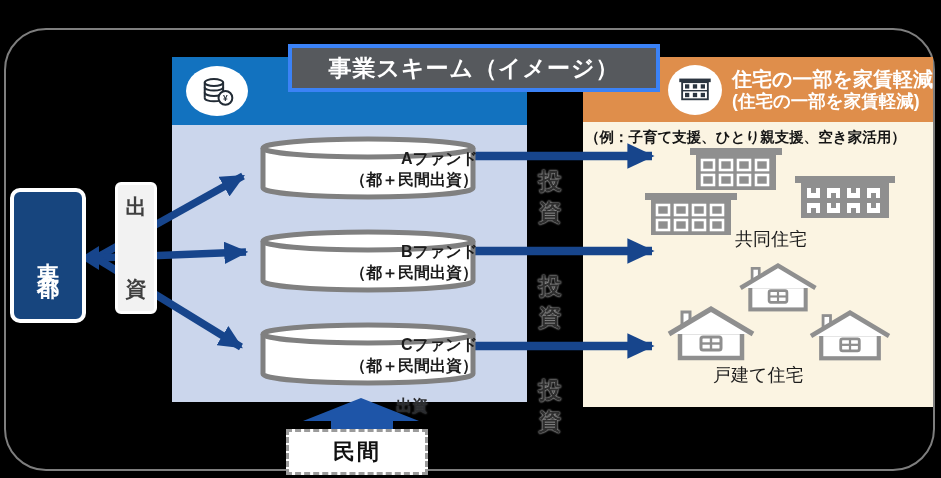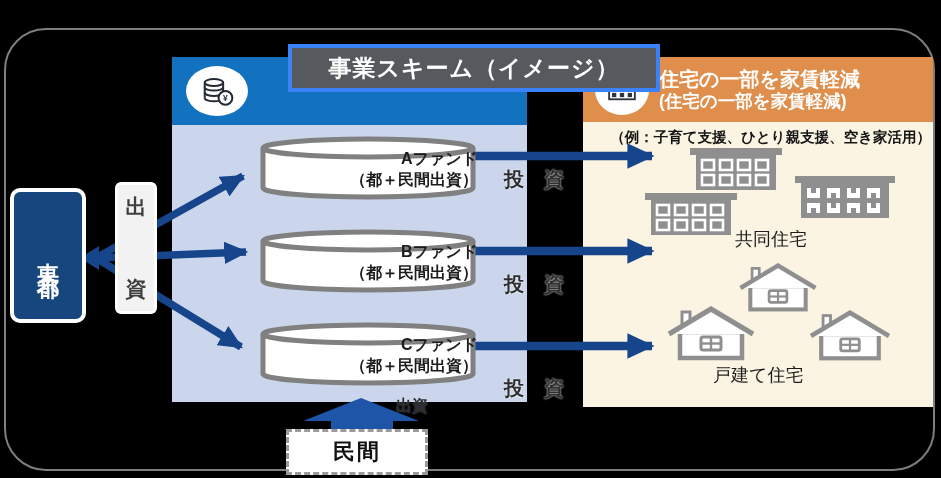--- a/index.html
+++ b/index.html
@@ -25,37 +25,37 @@
   .shusshi-box span{color:#3f3f3f;font-size:21px;font-weight:bold;}
   
   .fund-panel{left:172px;top:57px;width:355px;height:345px;background:#CBD6EC;z-index:1;}
   .fund-header{left:172px;top:57px;width:355px;height:68px;background:#1272BF;z-index:3;
              display:flex;align-items:center;gap:10px;padding-left:14px;box-sizing:border-box;}
   .coin-ellipse{width:62px;height:50px;background:#fff;border-radius:50%;flex:0 0 auto;
              display:flex;align-items:center;justify-content:center;}
   .fund-header-text{color:#fff;font-weight:bold;font-size:18.5px;line-height:1.25;width:252px;}
   .housing-panel{left:583px;top:57px;width:350px;height:350px;background:#FBF4E2;z-index:1;}
   .housing-header{left:583px;top:57px;width:350px;height:65px;background:#DF8E4B;z-index:3;
-             display:flex;align-items:center;gap:10px;padding-left:12px;box-sizing:border-box;}
+             display:flex;align-items:center;gap:10px;padding-left:12px;box-sizing:border-box;justify-content:flex-end;}
   .bldg-circle{width:54px;height:50px;background:#fff;border-radius:50%;flex:0 0 auto;
              display:flex;align-items:center;justify-content:center;}
   .housing-header-text{color:#fff;font-weight:bold;line-height:1.2;}
   .hh-line1{font-size:20px;}
   .hh-line2{font-size:17.5px;}
-  .note{left:585px;top:128px;width:346px;text-align:right;font-size:14.5px;font-weight:bold;
+  .note{left:585px;top:128px;width:346px;text-align:left;font-size:14.5px;font-weight:bold;
              color:#141414;z-index:3;}
   
   .cylinder{width:220px;height:64px;z-index:3;}
   .cyl-text{position:absolute;left:0;top:13px;width:100%;text-align:right;color:#1c1c1c;
              font-size:16px;font-weight:bold;line-height:1.3;}
   
   .ap-label,.hs-label{z-index:3;font-size:18px;font-weight:normal;color:#1c1c1c;}
   .icon-abs{z-index:3;}
   
-  .invest-label{left:501px;width:66px;text-align:center;z-index:3;font-size:20px;font-weight:bold;
+  .invest-label{left:517px;width:66px;text-align:center;z-index:3;font-size:23px;font-weight:bold;
              color:#2e2e2e;text-shadow:0 0 2px rgba(255,255,255,.6),0 0 2px rgba(255,255,255,.6);}
   .private-invest-label{left:396px;top:396px;z-index:3;font-size:16px;font-weight:bold;color:#2a2c30;
              text-shadow:0 0 2px rgba(255,255,255,.35);}
   
   .minkan-box{left:286px;top:429px;width:136px;height:40px;background:#fff;border:3px dashed #9b9b9b;
              z-index:3;display:flex;align-items:center;justify-content:center;
              font-size:22px;font-weight:bold;color:#111;letter-spacing:2px;}
   .arrow-layer{left:0;top:0;width:941px;height:478px;z-index:2;}
 </style>
 </head>

